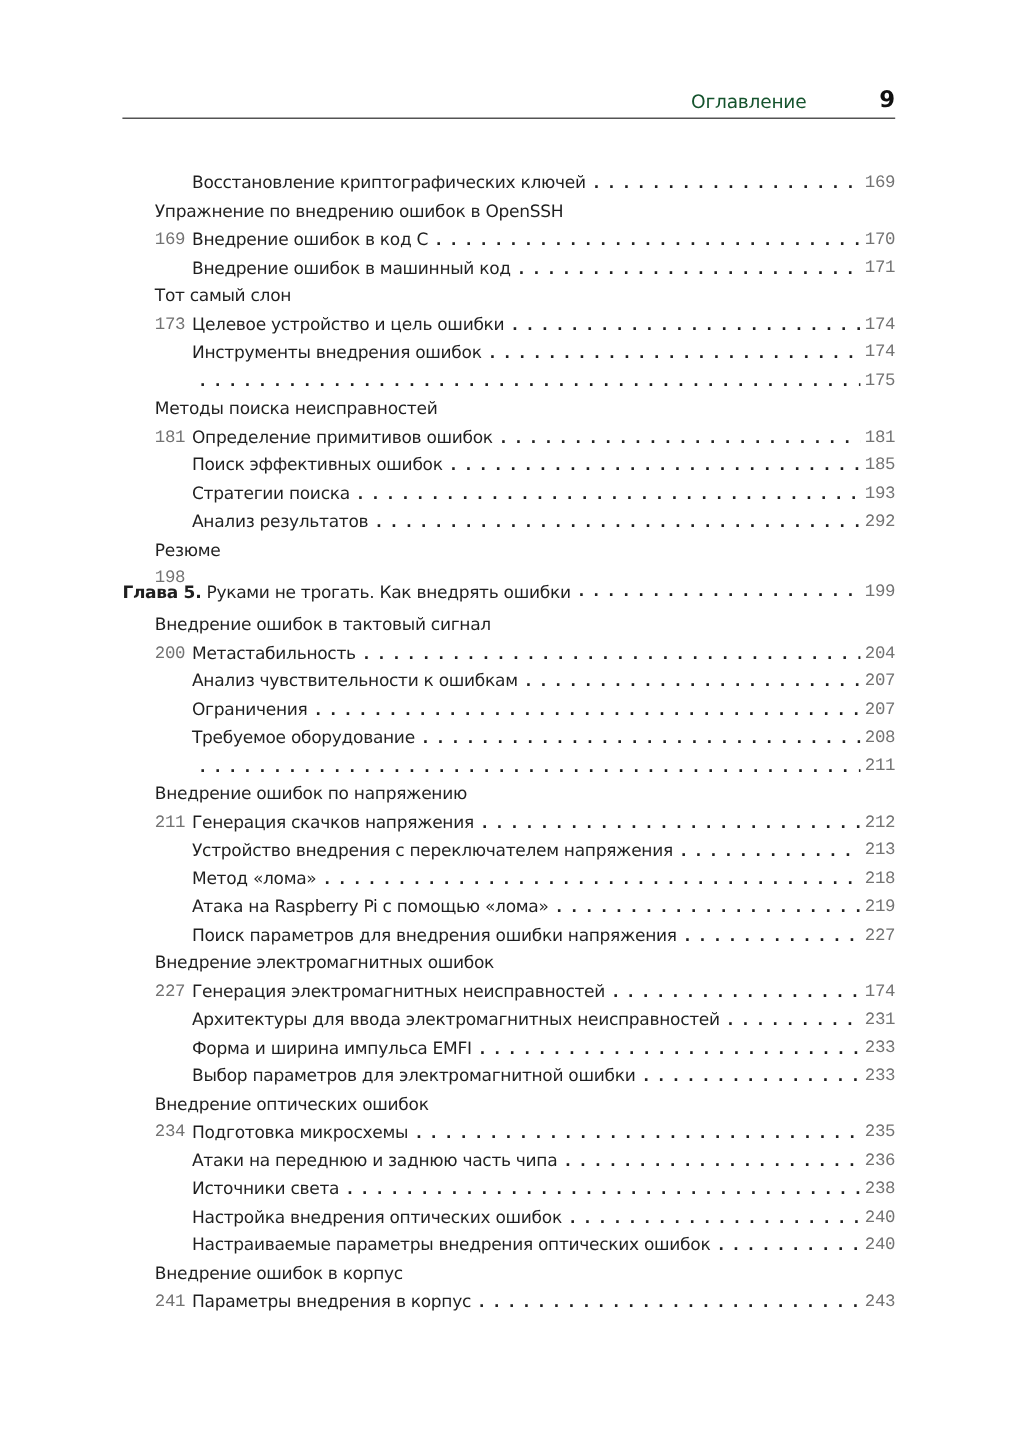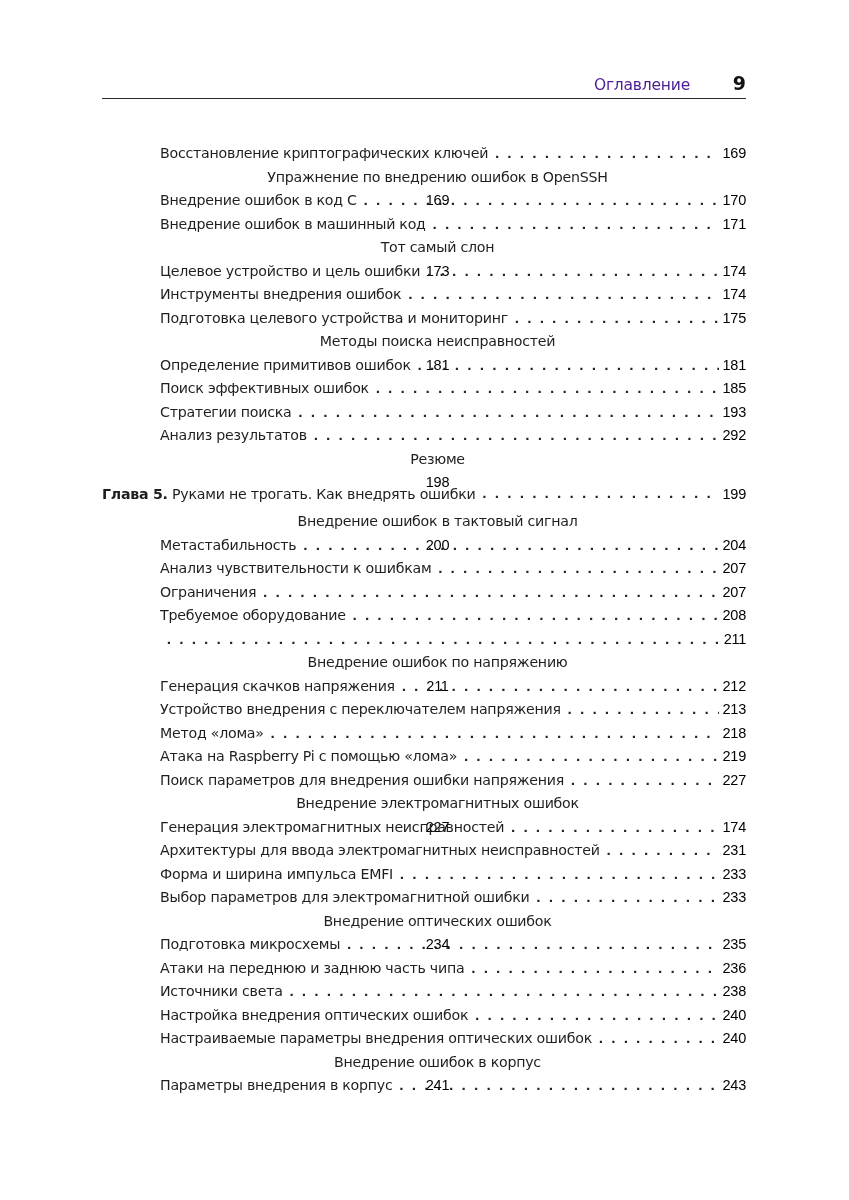--- a/index.html
+++ b/index.html
@@ -1,36 +1,36 @@
 <!DOCTYPE html>
 <html><head>
   <meta charset="utf-8">
   <style>
     html, body { margin: 0; padding: 0; background: #ffffff; }
     body { width: 849px; height: 1200px; position: relative; overflow: hidden;
            font-family: "DejaVu Sans", "Liberation Sans", sans-serif; color: #1f1f1f; }
     .header { position: absolute; left: 102px; top: 72px; width: 644px; height: 26px;
               border-bottom: 1.3px solid #2a2a2a; }
-    .header-title { position: absolute; right: 56px; top: 4px; font-size: 15.5px; color: #4c1d95;
+    .header-title { position: absolute; right: 74px; top: 4px; font-size: 15.5px; color: #14532d;
                     letter-spacing: -0.2px; }
     .header-page { position: absolute; right: 0; top: 0; font-size: 19px; font-weight: bold; color: #111; }
     .toc { position: absolute; left: 102px; top: 142px; width: 644px; }
-    .row { position: relative; height: 23.5px; display: flex; align-items: center;
+    .row { position: relative; height: 23.5px; display: flex; align-items: flex-start;
            font-size: 14.2px; line-height: 23.5px; white-space: nowrap; letter-spacing: -0.25px; }
     .row.l1 { padding-left: 27px; flex-direction: column; }
     .row.l2 { padding-left: 58px; }
     .row.chapter { padding-left: 0; margin-top: 10px; height: 26px; line-height: 26px; }
     .entry-title { flex: 0 0 auto; }
     .ch-label { font-weight: bold; }
     .leader { flex: 1 1 auto; overflow: hidden; margin: 0 4px 0 5px; color: #222;
               font-family: "DejaVu Sans Mono", "Liberation Mono", monospace; font-size: 13px;
               letter-spacing: 2.4px; font-weight: bold; }
     .leader::before { content: ". . . . . . . . . . . . . . . . . . . . . . . . . . . . . . . . . . . . . . . . . . . . . . . . . . . . . . . . . . . . . . . . . . . . . . . . . . . . . . . . . . . . . . . . . . ."; letter-spacing: -1.6px; }
-    .page-num { flex: 0 0 auto; font-family: Liberation Sans, sans-serif;
-                font-size: 14.5px; color: #000000; }
+    .page-num { flex: 0 0 auto; font-family: Liberation Mono, monospace;
+                font-size: 14.5px; color: #737373; }
   </style>
 </head>
 <body>
 
 <div class="header">
   <span class="header-title">Оглавление</span>
   <span class="header-page">9</span>
 </div>
 
 <div class="toc" id="toc">
@@ -63,21 +63,20 @@
       <span class="entry-title">Целевое устройство и цель ошибки</span>
       <span class="leader"></span>
       <span class="page-num">174</span>
     </div>
     <div class="row l2">
       <span class="entry-title">Инструменты внедрения ошибок</span>
       <span class="leader"></span>
       <span class="page-num">174</span>
     </div>
     <div class="row l2">
-      <span class="entry-title">Подготовка целевого устройства и мониторинг</span>
       <span class="leader"></span>
       <span class="page-num">175</span>
     </div>
     <div class="row l1">
       <span class="entry-title">Методы поиска неисправностей</span>
       <span class="leader"></span>
       <span class="page-num">181</span>
     </div>
     <div class="row l2">
       <span class="entry-title">Определение примитивов ошибок</span>

